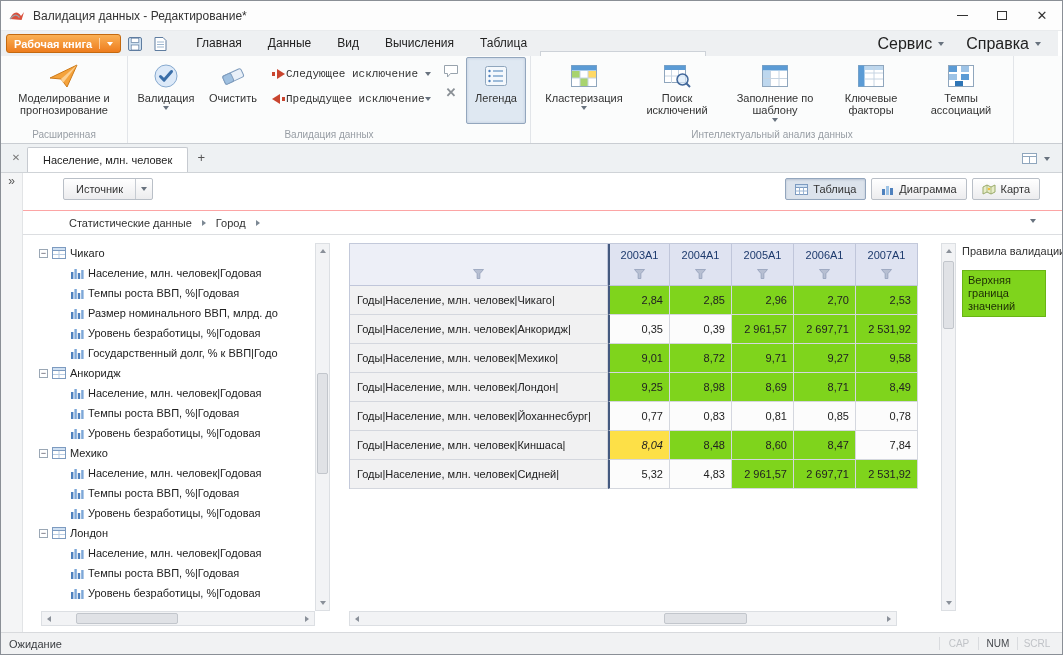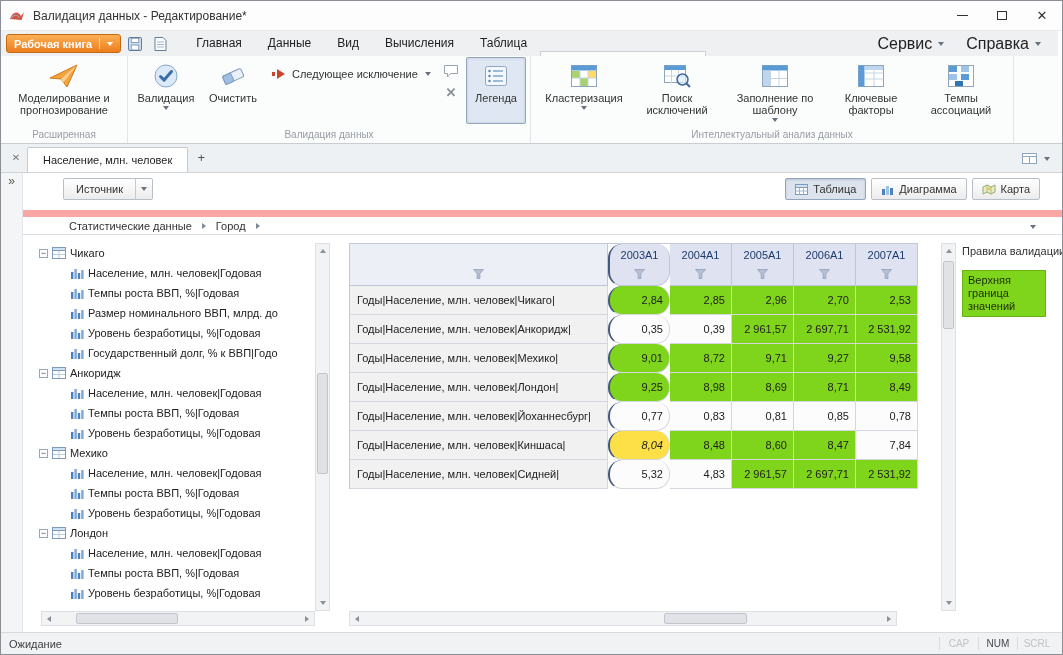--- a/index.html
+++ b/index.html
@@ -36,21 +36,21 @@
               border-bottom:1px solid #c9cdd2;display:flex;align-items:stretch;}
   .rgroup{border-right:1px solid #e2e5e9;display:flex;flex-direction:column;padding:1px 4px 0;}
   .gbody{flex:1;display:flex;align-items:flex-start;gap:2px;}
   .glabel{height:16px;line-height:15px;font-size:10px;color:#979da4;text-align:center;white-space:nowrap;padding:0 6px;}
   .bigbtn{height:67px;padding:4px 4px 1px;display:flex;flex-direction:column;align-items:center;gap:2px;
           border:1px solid transparent;border-radius:2px;color:#333;}
   .bigbtn .bicon{height:28px;display:flex;align-items:center;justify-content:center;}
   .bigbtn .blabel{font-size:11px;line-height:12px;text-align:center;}
   .bigbtn.pressed{background:#dfe8f2;border-color:#93a6bd;box-shadow:inset 0 0 3px rgba(80,110,150,.25);}
   .smallstack{display:flex;flex-direction:column;gap:4px;padding-top:6px;}
-  .smallbtn{display:flex;align-items:center;gap:6px;height:21px;padding:0 5px;font-size:11px;color:#333;min-width:170px;}
+  .smallbtn{display:flex;align-items:center;height:21px;padding:0 5px;font-size:11px;color:#333;min-width:170px;font-family:Liberation Mono, monospace;}
   .iconstack{display:flex;flex-direction:column;gap:9px;padding:7px 5px 0;align-items:center;}
   .xglyph{color:#8a9096;font-size:13px;font-weight:bold;line-height:12px;}
 
   
   .doctabs{position:absolute;top:143px;left:0;right:0;height:29px;background:#eef1f3;
            border-bottom:1px solid #cfd3d7;display:flex;align-items:flex-end;padding-left:4px;}
   .dtclose{width:16px;height:16px;margin:0 3px 7px 3px;font-size:10px;color:#777;display:flex;align-items:center;justify-content:center;}
   .dtab{height:25px;background:#fff;border:1px solid #c6cad0;border-bottom:none;border-radius:2px 2px 0 0;
         padding:0 15px;display:flex;align-items:center;font-size:11px;color:#222;}
   .dtnew{width:20px;height:18px;margin:0 0 5px 3px;text-align:center;font-size:13px;color:#555;line-height:17px;}
@@ -65,21 +65,21 @@
   .btn{height:22px;border:1px solid #b9bfc7;border-radius:2px;background:linear-gradient(#ffffff,#ececee);
        display:inline-flex;align-items:center;font-size:11px;color:#333;padding:0 9px;gap:5px;}
   .btn.view.active{background:#dce3ec;border-color:#93a6bd;box-shadow:inset 0 1px 2px rgba(70,95,130,.25);}
   .splitbtn{position:absolute;left:40px;top:0;display:inline-flex;height:22px;border:1px solid #b9bfc7;border-radius:2px;
             background:linear-gradient(#ffffff,#ececee);font-size:11px;color:#333;align-items:stretch;}
   .splitbtn .lbl{display:flex;align-items:center;padding:0 12px;}
   .splitbtn .arr{display:flex;align-items:center;justify-content:center;width:17px;border-left:1px solid #c6cbd2;}
   .viewbtns{position:absolute;right:22px;top:0;display:flex;gap:5px;}
 
   .breadcrumb{position:absolute;left:22px;right:0;top:37px;height:25px;background:#fff;
-              border-top:7px solid #fca5a5;border-bottom:1px solid #dcdee1;display:flex;align-items:center;
+              border-top:1px solid #fca5a5;border-bottom:1px solid #dcdee1;display:flex;align-items:center;
               padding-left:46px;gap:10px;font-size:11px;color:#333;}
   .bsep{width:0;height:0;border-top:3.5px solid transparent;border-bottom:3.5px solid transparent;border-left:4.5px solid #7c8894;}
   .bc-drop{position:absolute;right:26px;top:8px;}
 
   
   .treepanel{position:absolute;left:24px;top:70px;width:289px;height:368px;overflow:hidden;}
   .tnode{height:20px;display:flex;align-items:center;gap:4px;font-size:11px;color:#222;white-space:nowrap;overflow:hidden;}
   .tnode.folder{padding-left:14px;}
   .tnode.leaf{padding-left:46px;}
   .expander{flex:0 0 9px;width:9px;height:9px;border:1px solid #9aa7b5;background:#fff;color:#445;
@@ -101,21 +101,21 @@
 
   
   .grid{position:absolute;left:348px;top:70px;display:grid;grid-template-columns:258px repeat(5,62px);
         font-size:11px;border-top:1px solid #c3c9da;border-left:1px solid #c3c9da;}
   .gcell{border-right:1px solid #d4d7de;border-bottom:1px solid #d4d7de;overflow:hidden;white-space:nowrap;}
   .ghead{height:42px;background:#dfe3f1;border-color:#c0c6da;display:flex;flex-direction:column;
          align-items:center;justify-content:space-between;padding:5px 0 4px;color:#1d3a6d;}
   .ghead.gcorner{background:#edeff7;justify-content:flex-end;}
   .grh{height:29px;background:#f1f1f2;display:flex;align-items:center;padding:0 4px 0 7px;color:#222;}
   .gval{height:29px;display:flex;align-items:center;justify-content:flex-end;padding-right:6px;background:#fcfcfc;}
-  .selstart{border-left:2px solid #44597f;border-radius:14px;}
+  .selstart{border-left:2px solid #44597f;}
 
   
   .rules{position:absolute;left:961px;top:72px;width:99px;font-size:11px;}
   .rules-title{color:#333;white-space:nowrap;}
   .rule-box{margin-top:13px;width:84px;padding:3px 5px;border:1px solid #69b414;color:#1c2b05;line-height:13px;}
 
   
   .statusbar{position:absolute;left:0;right:0;bottom:0;height:22px;background:#f1f2f3;border-top:1px solid #d8dadd;
              display:flex;align-items:center;font-size:11px;color:#3c3f43;}
   .status-text{padding-left:8px;}
@@ -235,20 +235,30 @@
         </div>
         <div class="smallstack">
           <div class="smallbtn">
             <span style="display:flex;">
               <svg width="15" height="12" viewBox="0 0 15 12">
                   <rect x="1" y="4" width="3" height="4" fill="#c9452f"></rect>
                   <path d="M6 1 l8 5 -8 5 z" fill="#c9452f"></path>
                 </svg>
             </span>
             <span>Следующее исключение</span>
+            <span class="caret" style="margin-left:auto;"></span>
+          </div>
+          <div class="smallbtn">
+            <span style="display:flex;">
+              <svg width="15" height="12" viewBox="0 0 15 12">
+                  <path d="M9 1 l-8 5 8 5 z" fill="#c9452f"></path>
+                  <rect x="11" y="4" width="3" height="4" fill="#c9452f"></rect>
+                </svg>
+            </span>
+            <span>Предыдущее исключение</span>
             <span class="caret" style="margin-left:auto;"></span>
           </div>
         </div>
         <div class="iconstack">
           <span style="display:flex;">
             <svg width="16" height="14" viewBox="0 0 16 14">
                 <path d="M1.5 1.5 h13 v8 h-7 l-3 3.5 v-3.5 h-3 z" fill="#fff" stroke="#98a3ad"></path>
               </svg>
           </span>
           <span class="xglyph">✕</span>

